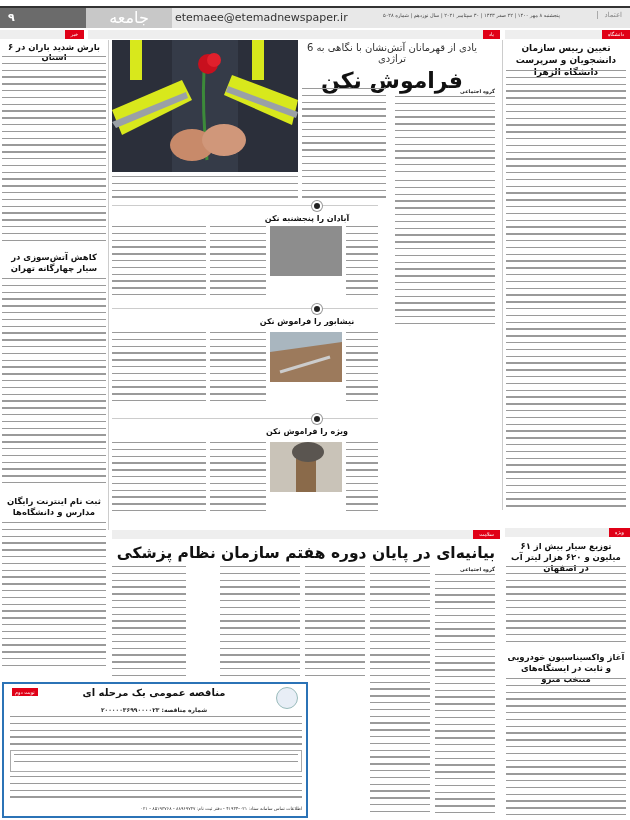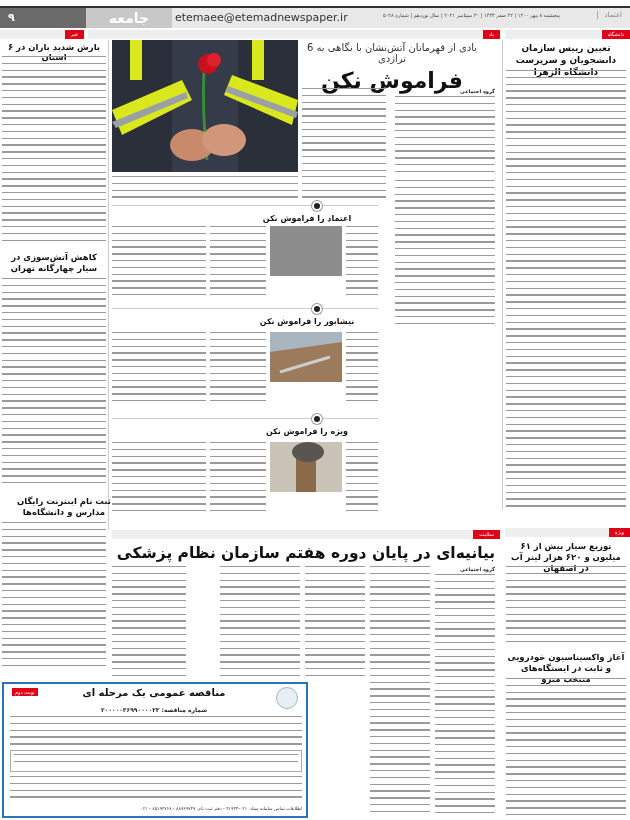--- a/index.html
+++ b/index.html
@@ -5,21 +5,21 @@
   *{box-sizing:border-box;margin:0;padding:0}
   html,body{width:630px;height:820px;background:#fff;overflow:hidden}
   body{font-family:"DejaVu Sans",sans-serif;direction:rtl;color:#222;position:relative}
   .abs{position:absolute}
   
   .topline{left:0;top:6px;width:630px;height:2px;background:#333}
   .hdr{left:0;top:8px;width:630px;height:20px;background:#e8e8e8}
   .hdr-date{right:70px;top:12px;font-size:5px;color:#444;direction:rtl}
   .hdr-logo{right:8px;top:11px;font-size:7px;color:#888;border-left:1px solid #aaa;padding-left:6px}
   .hdr-email{left:175px;top:11px;font-size:11px;color:#333;direction:ltr}
-  .hdr-sec{left:86px;top:8px;width:86px;height:20px;background:#c8c8c8;color:#fff;font-size:14px;font-weight:bold;text-align:center;line-height:20px}
+  .hdr-sec{left:86px;top:8px;width:86px;height:20px;background:#c8c8c8;color:#fff;font-size:16px;font-weight:normal;text-align:center;line-height:20px}
   .hdr-page{left:0;top:8px;width:86px;height:20px;background:#6b6b6b;color:#fff;font-size:11px;font-weight:bold;padding-left:8px;text-align:left;line-height:20px}
   .secbar{height:9px;background:#eee}
   .sectag{position:absolute;top:0;height:9px;background:#e00017;color:#fff;font-size:5px;line-height:9px;padding:0 6px}
   .lines{background:repeating-linear-gradient(to bottom,#9a9a9a 0,#9a9a9a 1.4px,transparent 1.4px,transparent 6.8px)}
   .h{font-weight:bold;color:#111;text-align:center}
   .vr{width:1px;background:#ccc}
   .hr{height:1px;background:#ccc}
   .pin{width:10px;height:10px;border-radius:50%;background:#222;border:2px solid #fff;box-shadow:0 0 0 1px #999}
   .img{background:#777;overflow:hidden}
   .adbox{border:2px solid #2b73b6;background:#fff}
@@ -72,21 +72,21 @@
 <div class="abs h" style="left:302px;top:67px;width:180px;font-size:22px;line-height:28px">فراموش نکن</div>
 <div class="abs lines" style="left:302px;top:88px;width:84px;height:84px"></div>
 <div class="abs" style="right:135px;top:88px;width:100px;font-size:5px;font-weight:bold;color:#222">گروه اجتماعی</div>
 <div class="abs lines" style="right:135px;top:96px;width:100px;height:80px"></div>
 <div class="abs lines" style="left:112px;top:176px;width:186px;height:24px"></div>
 <div class="abs lines" style="right:135px;top:180px;width:100px;height:150px"></div>
 <div class="abs lines" style="left:302px;top:176px;width:84px;height:24px"></div>
 
 <div class="abs hr" style="left:112px;top:205px;width:266px"></div>
 <div class="abs pin" style="left:312px;top:201px"></div>
-<div class="abs h" style="left:232px;top:214px;width:150px;font-size:8px">اعتماد را فراموش نکن</div>
+<div class="abs h" style="left:232px;top:214px;width:150px;font-size:8px">آبادان را پنجشنبه نکن</div>
 <div class="abs img" style="left:270px;top:226px;width:72px;height:50px;background:#8d8d8d"></div>
 <div class="abs lines" style="left:346px;top:226px;width:32px;height:72px"></div>
 <div class="abs lines" style="left:210px;top:226px;width:56px;height:72px"></div>
 <div class="abs lines" style="left:112px;top:226px;width:94px;height:72px"></div>
 
 <div class="abs hr" style="left:112px;top:308px;width:266px"></div>
 <div class="abs pin" style="left:312px;top:304px"></div>
 <div class="abs h" style="left:232px;top:317px;width:150px;font-size:8px">نیشابور را فراموش نکن</div>
 <div class="abs img" style="left:270px;top:332px;width:72px;height:50px">
   <svg width="72" height="50" viewBox="0 0 72 50">
@@ -110,21 +110,21 @@
     </svg>
 </div>
 <div class="abs lines" style="left:346px;top:442px;width:32px;height:72px"></div>
 <div class="abs lines" style="left:210px;top:442px;width:56px;height:72px"></div>
 <div class="abs lines" style="left:112px;top:442px;width:94px;height:72px"></div>
 
 <div class="abs h" style="left:2px;top:42px;width:104px;font-size:8.5px">بارش شدید باران در ۶ استان</div>
 <div class="abs lines" style="left:2px;top:56px;width:104px;height:190px"></div>
 <div class="abs h" style="left:2px;top:252px;width:104px;font-size:8.5px;line-height:11px">کاهش آتش‌سوزی در سیار چهارگانه تهران</div>
 <div class="abs lines" style="left:2px;top:278px;width:104px;height:210px"></div>
-<div class="abs h" style="left:12px;top:496px;width:104px;font-size:8.5px;line-height:11px">ثبت نام اینترنت رایگان مدارس و دانشگاه‌ها</div>
+<div class="abs h" style="left:2px;top:496px;width:104px;font-size:8.5px;line-height:11px">ثبت نام اینترنت رایگان مدارس و دانشگاه‌ها</div>
 <div class="abs lines" style="left:2px;top:522px;width:104px;height:150px"></div>
 
 <div class="abs secbar" style="right:0;top:528px;width:125px">
   <span class="sectag" style="right:0">ویژه</span>
 </div>
 <div class="abs h" style="right:4px;top:541px;width:120px;font-size:8.5px;line-height:11px">توزیع سیار بیش از ۶۱ میلیون و ۶۲۰ هزار لیتر آب در اصفهان</div>
 <div class="abs lines" style="right:4px;top:566px;width:120px;height:80px"></div>
 <div class="abs h" style="right:4px;top:652px;width:120px;font-size:8.5px;line-height:11px">آغاز واکسیناسیون خودرویی و ثابت در ایستگاه‌های منتخب مترو</div>
 <div class="abs lines" style="right:4px;top:678px;width:120px;height:140px"></div>
 

